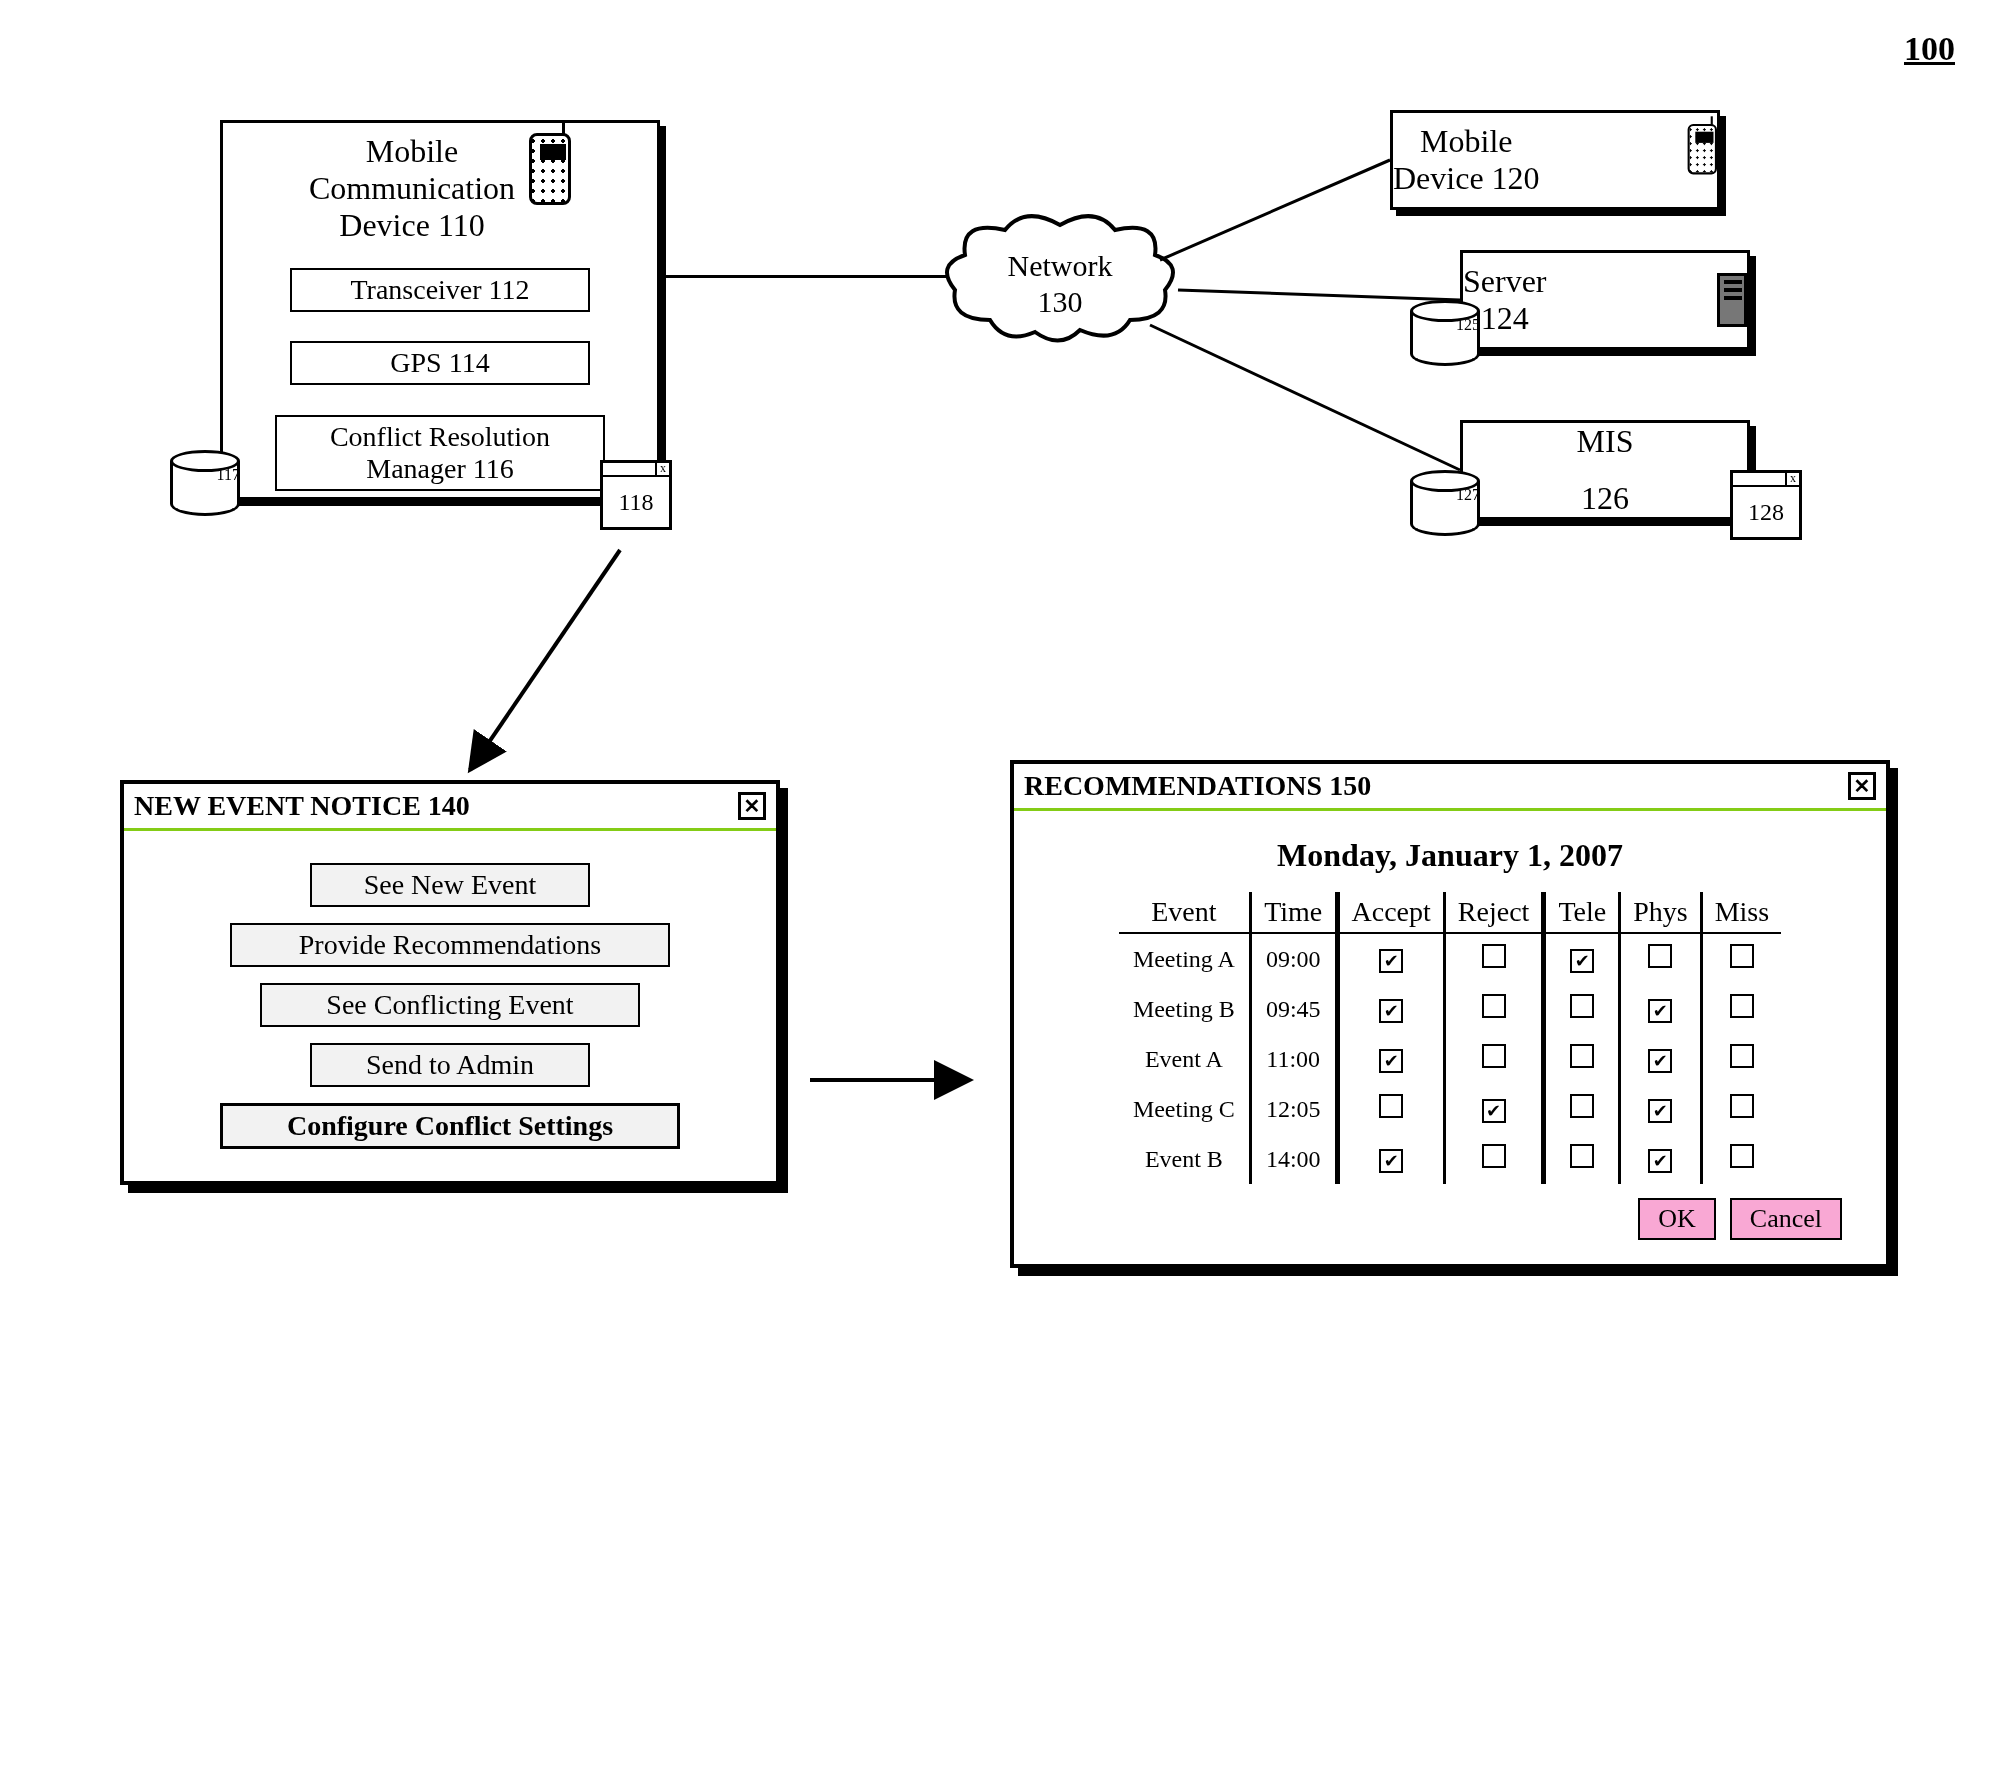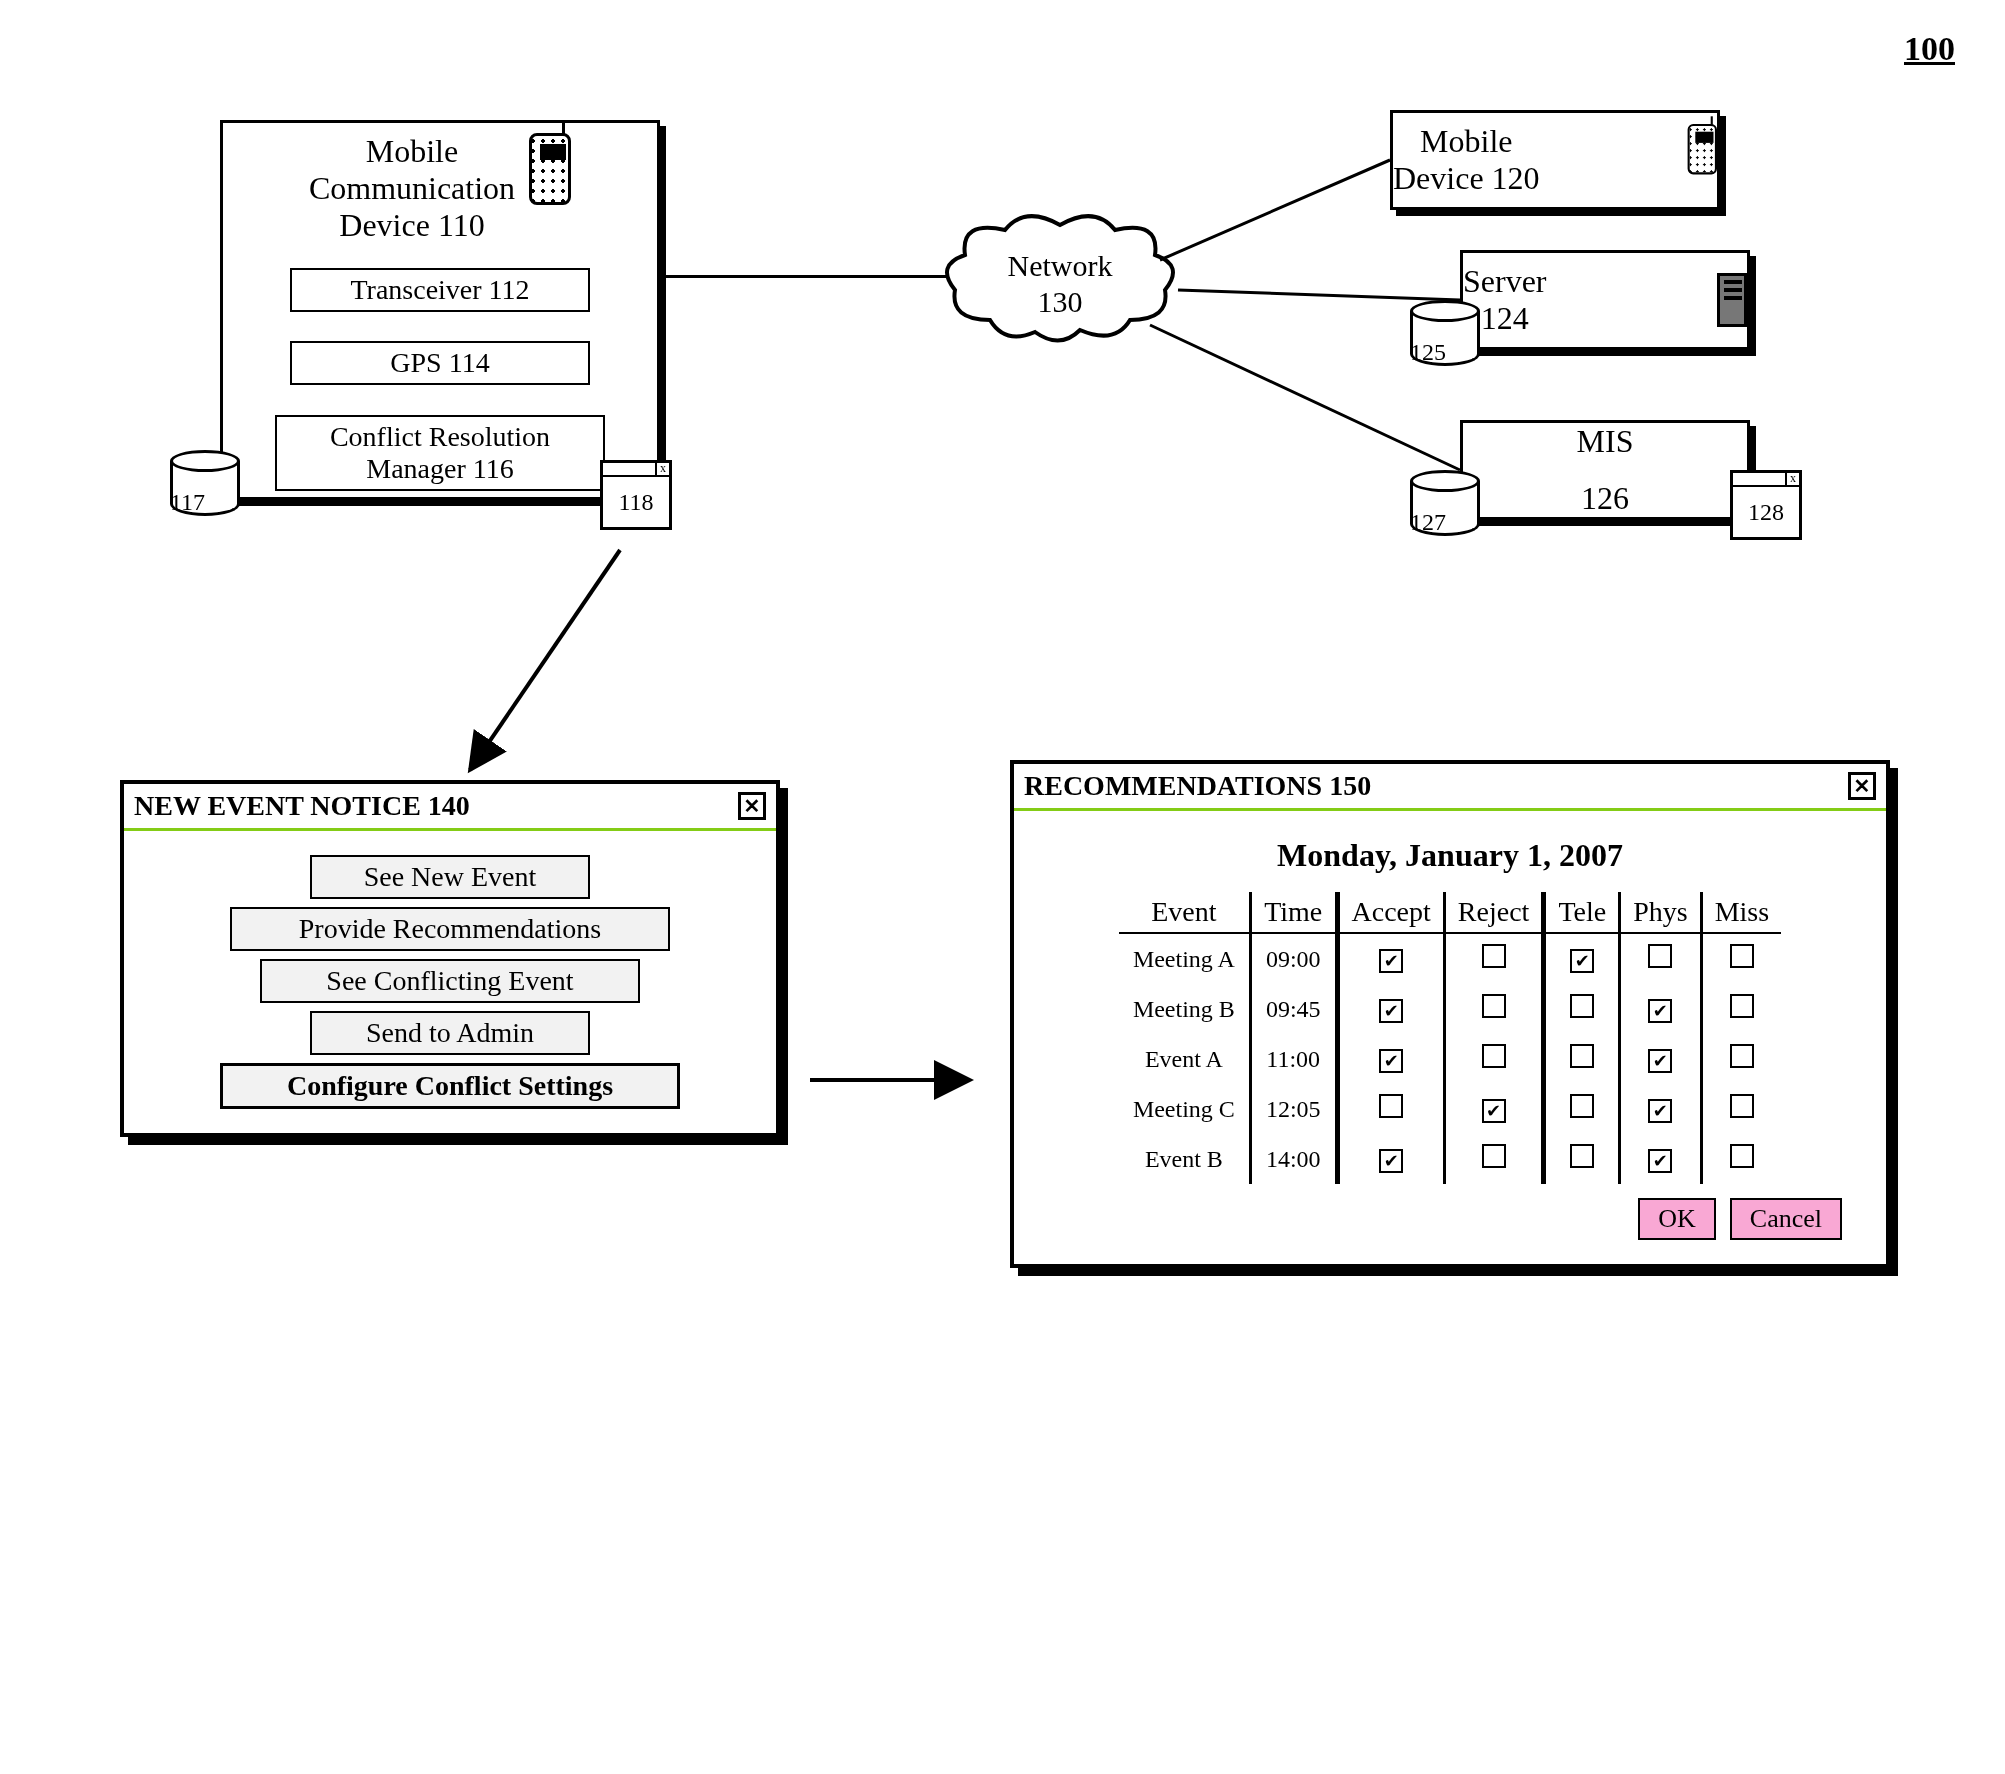--- a/index.html
+++ b/index.html
@@ -62,23 +62,23 @@
     border: 3px solid #000;
     border-top: none;
     border-radius: 0 0 35px 35px / 0 0 12px 12px;
     position: absolute; top: 11px; left: 0;
     background: #fff;
     z-index: 1;
   }
   .db .num {
     position: absolute;
     width: 100%;
-    text-align: left;
-    top: 39px;
-    font-size: 24px;
+    text-align: right;
+    top: 16px;
+    font-size: 16px;
     z-index: 3;
   }
   
   .win {
     position: absolute;
     width: 72px;
     height: 70px;
     border: 3px solid #000;
     background: #fff;
   }
@@ -152,21 +152,21 @@
     font-weight: bold;
     font-size: 20px;
   }
   .dialog .content {
     padding: 16px 20px;
   }
   .btn {
     border: 2px solid #000;
     background: #f2f2f2;
     padding: 4px 14px;
-    margin: 8px auto;
+    margin: 16px auto;
     font-size: 28px;
     display: block;
     text-align: center;
   }
   .btn-bold { font-weight: bold; border-width: 3px; }
   .hdr {
     font-size: 32px;
     font-weight: bold;
     text-align: center;
     margin: 6px 0 14px 0;

